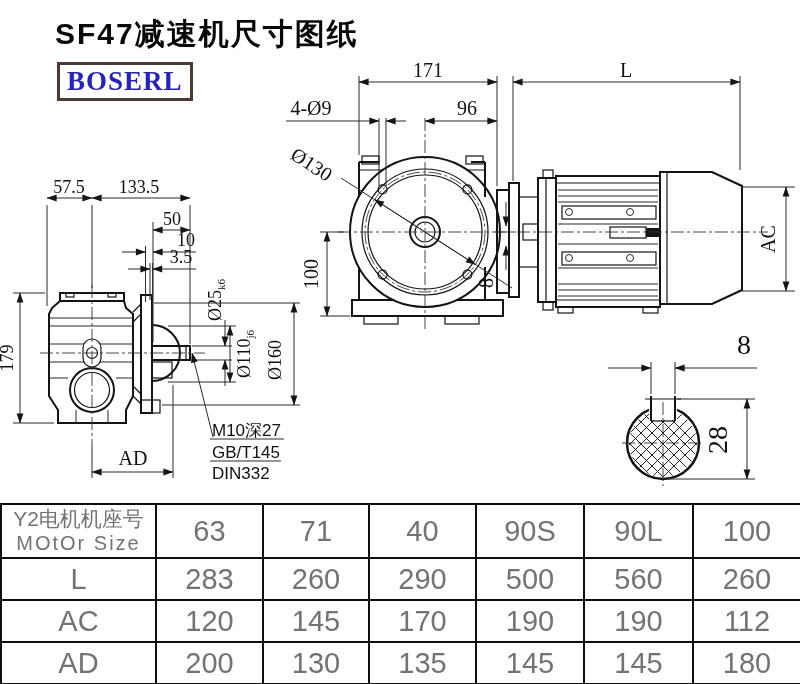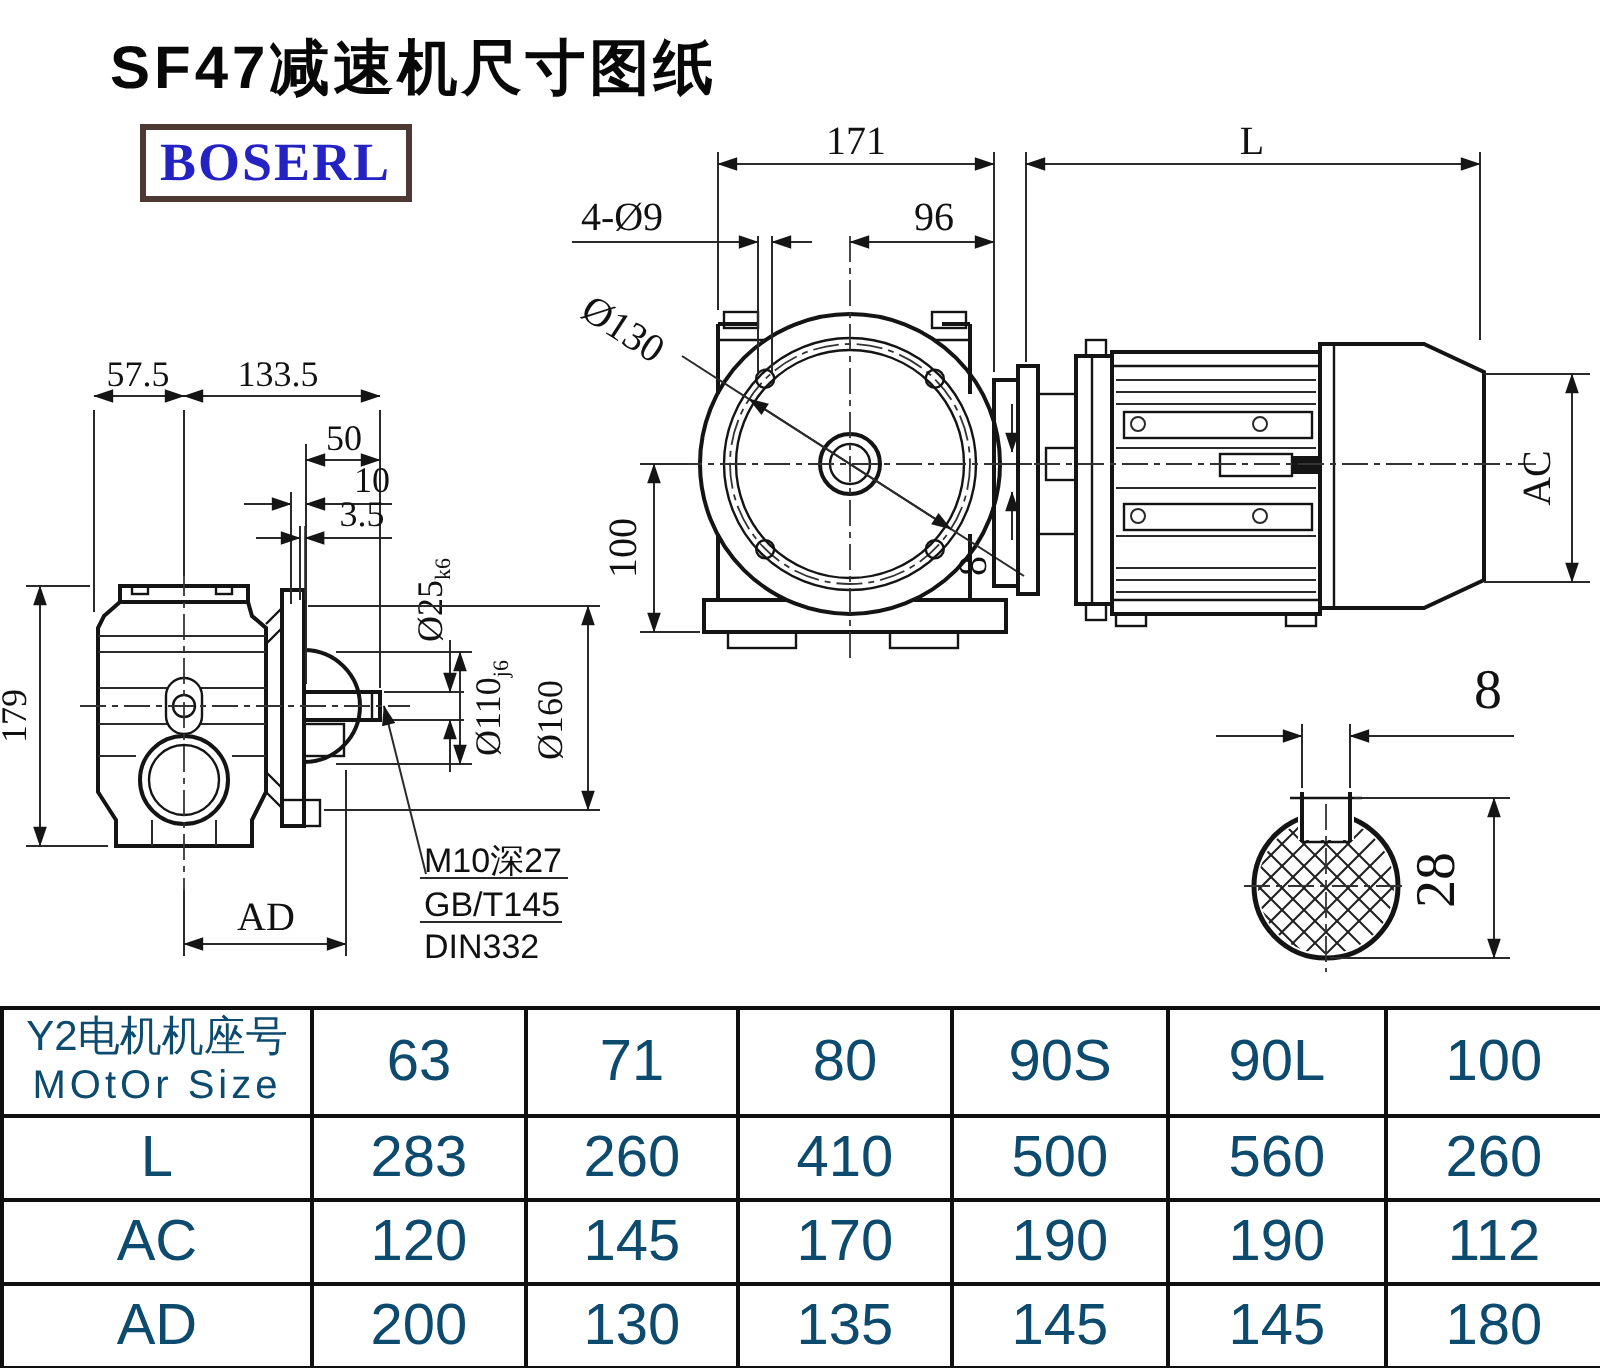--- a/index.html
+++ b/index.html
@@ -1,39 +1,39 @@
 <!DOCTYPE html>
 <html><head>
 <meta charset="utf-8">
 <style>
   html,body{margin:0;padding:0;background:#fff;}
   #page{position:relative;width:800px;height:684px;background:#fff;overflow:hidden;
         font-family:"Liberation Sans",sans-serif;color:#151515;}
   #title{position:absolute;left:55px;top:14px;font-size:30px;font-weight:bold;
          letter-spacing:2px;color:#080808;}
-  #logo{position:absolute;left:70px;top:62px;border:3px solid #4e3a34;background:#fff;
+  #logo{position:absolute;left:57px;top:62px;border:3px solid #4e3a34;background:#fff;
         padding:1px 7px;}
   #logo span{font-family:"Liberation Serif",serif;font-weight:bold;font-size:27px;
         color:#2522c4;letter-spacing:1px;}
   svg{position:absolute;left:0;top:0;}
   svg .obj{stroke:#141414;stroke-width:2;fill:none;}
   svg .obj2{stroke:#141414;stroke-width:1.2;fill:none;}
   svg .thin{stroke:#2a2a2a;stroke-width:1;fill:none;}
   svg .cl{stroke:#333;stroke-width:0.9;fill:none;stroke-dasharray:13 3 3 3;}
   svg .hatch{stroke:#222;stroke-width:1;fill:none;}
   svg text{fill:#111;}
   svg .dim{font-family:"Liberation Serif",serif;font-size:20px;}
   svg .dimS{font-family:"Liberation Serif",serif;font-size:18px;}
   svg .dimB{font-family:"Liberation Serif",serif;font-size:28px;}
   svg .sub{font-size:11px;}
   svg .note{font-family:"Liberation Sans",sans-serif;font-size:17px;}
   #spec-table{position:absolute;left:0;top:503px;width:800px;height:181px;
         border-collapse:collapse;table-layout:fixed;}
   #spec-table td{border:2px solid #0f0f0f;text-align:center;vertical-align:middle;
-        padding:0;font-size:29px;color:#0c4a6e;}
+        padding:0;font-size:29px;color:#737373;}
   #spec-table .hdrcell{font-size:20px;line-height:1.15;}
   #spec-table .hdrcell .cn{font-size:21px;}
   #spec-table .hdrcell .en{font-size:20px;letter-spacing:2px;}
   #spec-table tr.hrow{height:54px;}
   #spec-table tr.drow{height:42px;}
 </style>
 </head>
 <body>
 
 <div id="page">
@@ -311,30 +311,30 @@
         <col style="width:108px">
     </colgroup>
     <tbody>
         <tr class="hrow">
       <td class="hdrcell">
         <div class="cn">Y2电机机座号</div>
         <div class="en">MOtOr Size</div>
       </td>
       <td>63</td>
       <td>71</td>
-      <td>80</td>
+      <td>40</td>
       <td>90S</td>
       <td>90L</td>
       <td>100</td>
     </tr>
     <tr class="drow">
       <td>L</td>
       <td>283</td>
       <td>260</td>
-      <td>410</td>
+      <td>290</td>
       <td>500</td>
       <td>560</td>
       <td>260</td>
     </tr>
     <tr class="drow">
       <td>AC</td>
       <td>120</td>
       <td>145</td>
       <td>170</td>
       <td>190</td>

